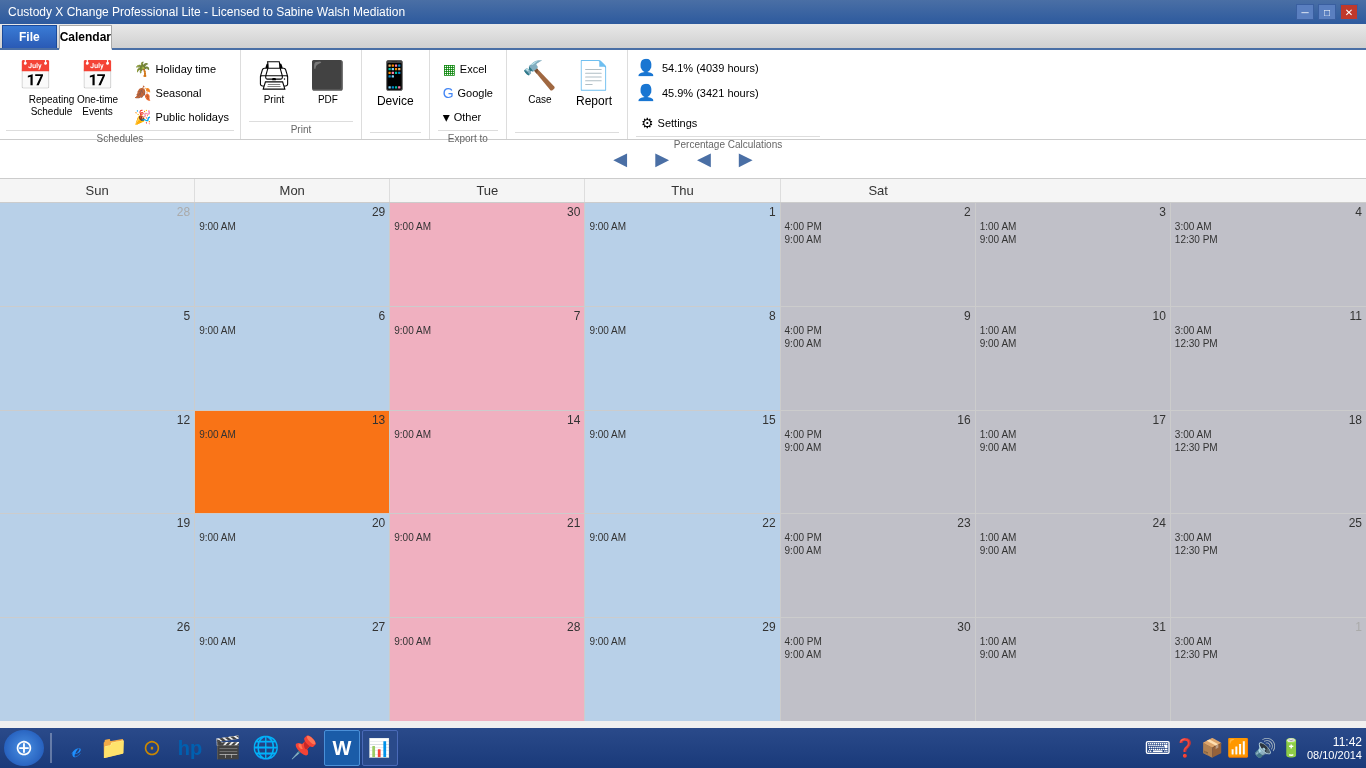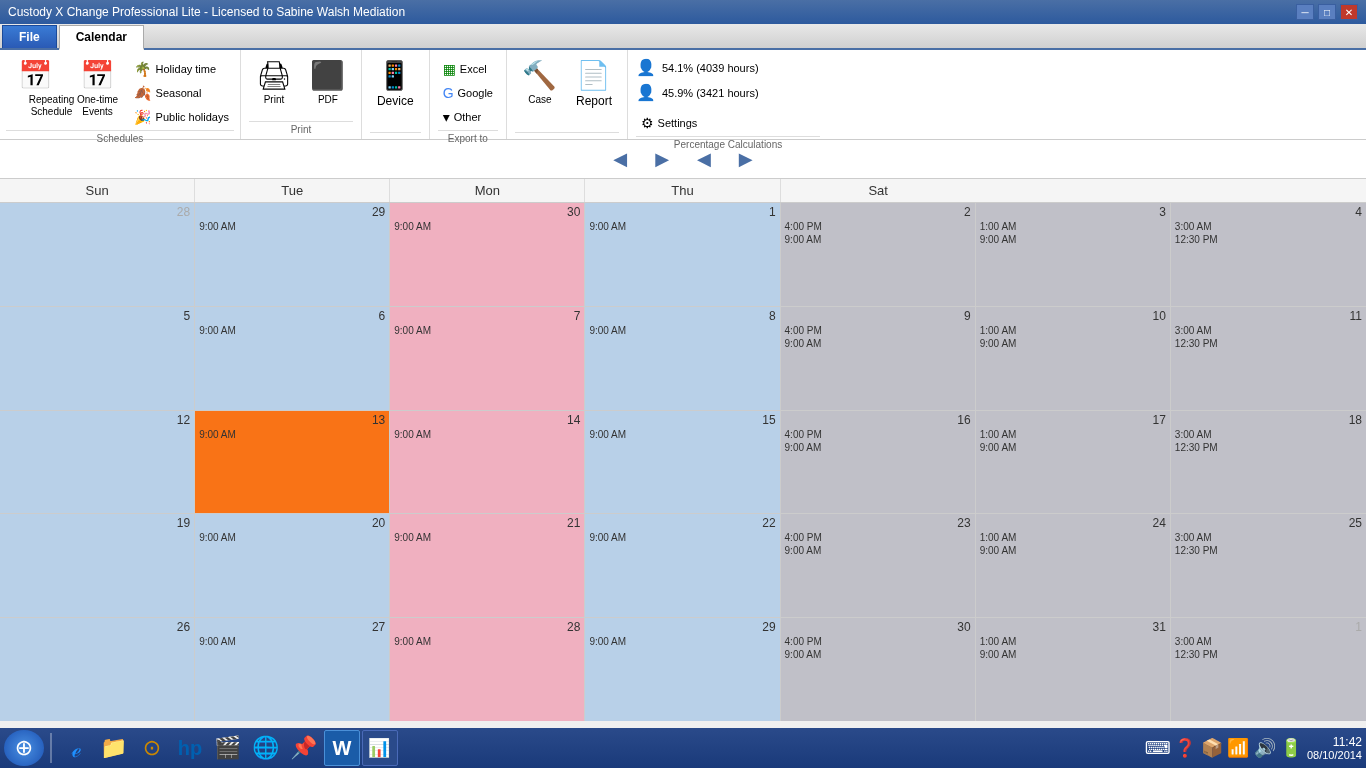--- a/index.html
+++ b/index.html
@@ -27,21 +27,21 @@
     
     .tab-bar {
       background: linear-gradient(to bottom, #e8e8e8, #d0d0d0);
       height: 26px;
       display: flex;
       align-items: flex-end;
       border-bottom: 2px solid #4a6fa5;
       padding-left: 2px;
     }
     .tab {
-      padding: 4px 16px;
+      padding: 4px 0;
       background: linear-gradient(to bottom, #e8e8e8, #d8d8d8);
       border: 1px solid #aaa;
       border-bottom: none;
       cursor: pointer;
       font-size: 12px;
       margin-right: 2px;
     }
     .tab.active {
       background: white;
       border-bottom: 2px solid white;
@@ -347,22 +347,22 @@
     <button class="nav-btn">◀</button>
   </div>
   <div class="nav-group">
     <button class="nav-btn">▶</button>
   </div>
 </div>
 
 <div id="calendar-container" style="background: white; height: 542px; display: flex; flex-direction: column;">
   <div class="day-headers">
   <div class="day-header">Sun</div>
+      <div class="day-header">Mon</div>
       <div class="day-header">Tue</div>
-      <div class="day-header">Mon</div>
       <div class="day-header">Thu</div>
       <div class="day-header">Sat</div>
     </div>
   <div class="weeks-container" id="weeks-container" style="flex: 1 1 0%; display: flex; flex-direction: column;">
   <div class="week-row" style="flex: 1 1 0%;">
         <div class="day-cell" style="background-color: rgb(184, 208, 232);">
           <span class="day-num other-month">28</span>
         </div>
         <div class="day-cell" style="background-color: rgb(184, 208, 232);">
           <span class="day-num">29</span>

